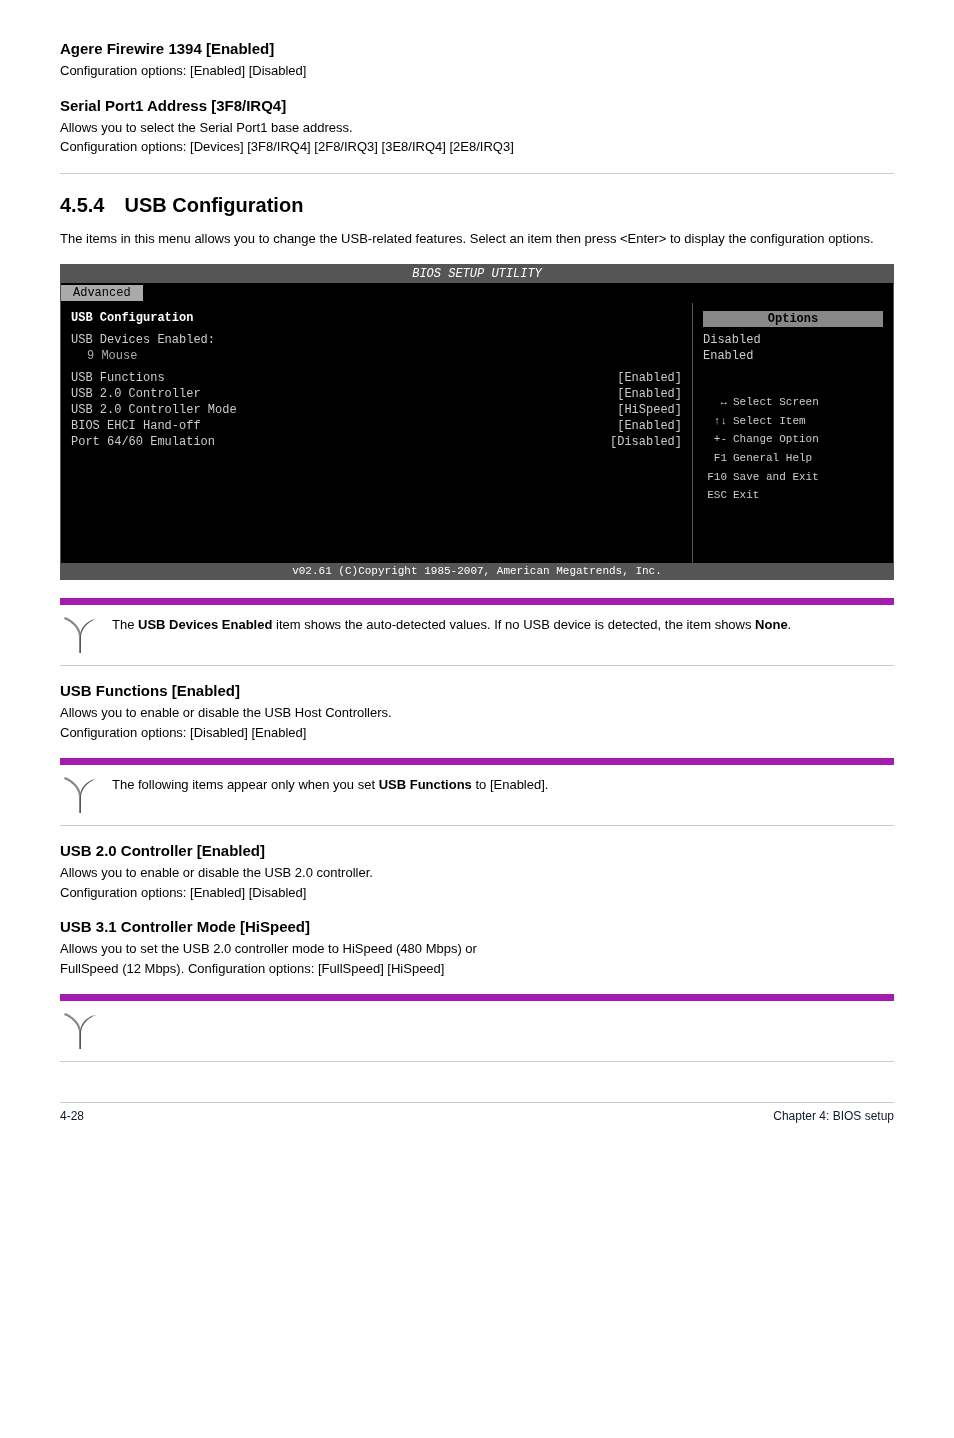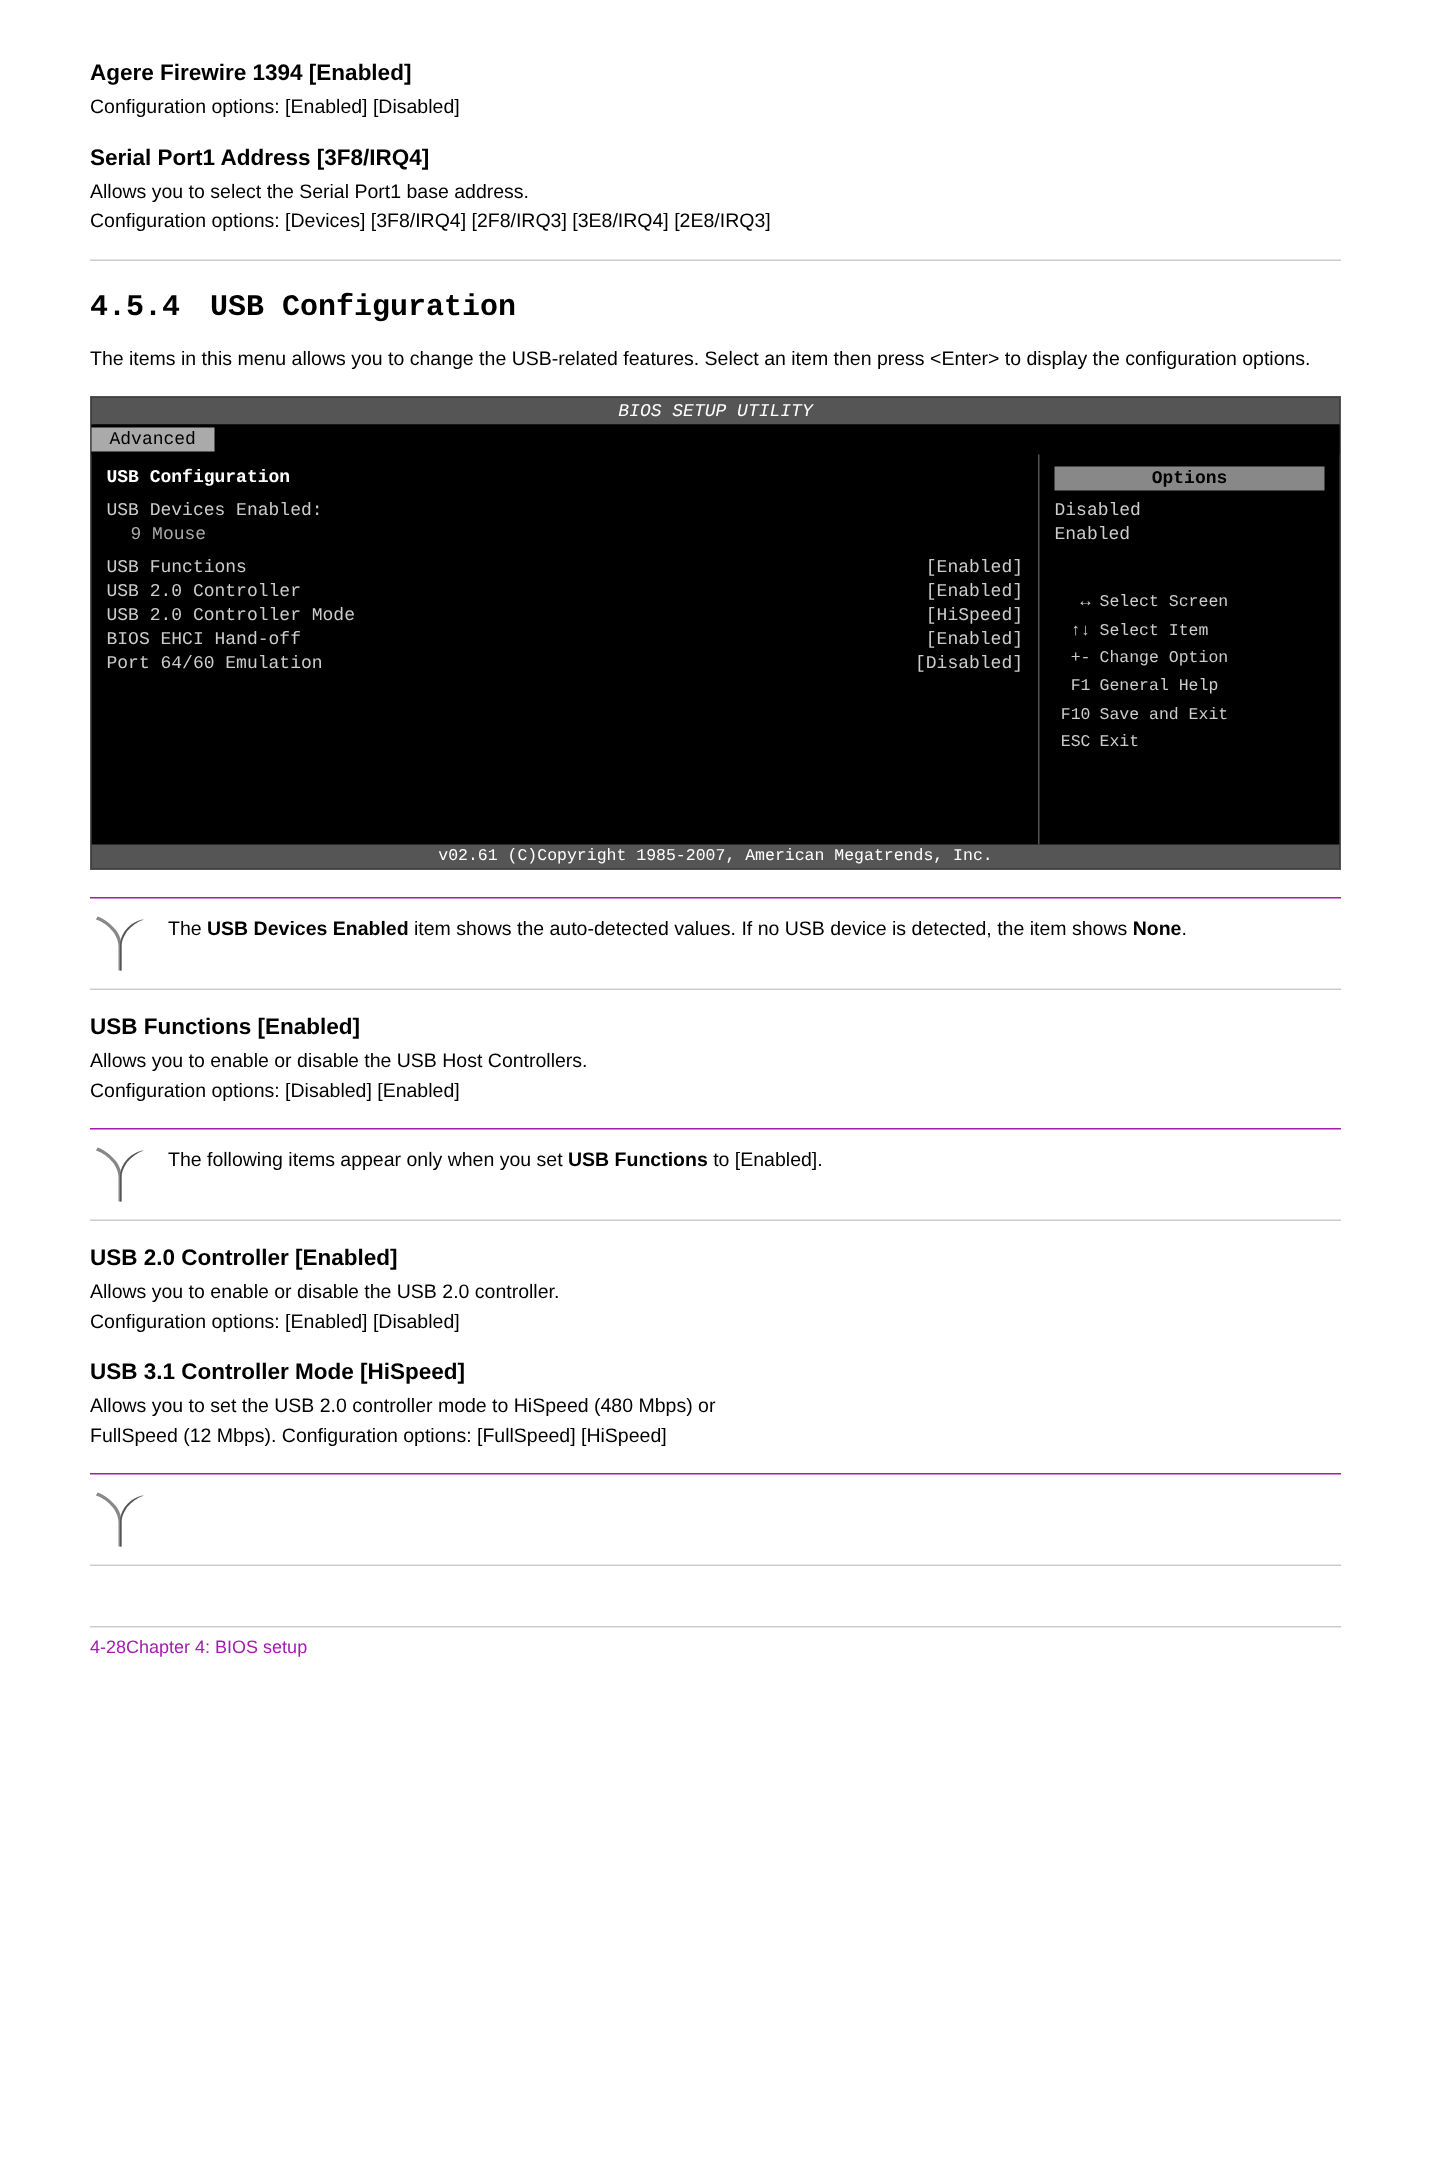--- a/index.html
+++ b/index.html
@@ -160,21 +160,21 @@
       text-align: center;
       padding: 2px 0;
       font-size: 11px;
       font-family: 'Courier New', Courier, monospace;
     }
 
     .note-box {
       display: flex;
       align-items: flex-start;
       gap: 12px;
-      border-top: 1px solid #a21caf;
+      border-top: 7px solid #a21caf;
       border-bottom: 1px solid #ccc;
       padding: 10px 0;
       margin: 10px 0 16px 0;
     }
 
     .note-icon {
       width: 40px;
       height: 40px;
       flex-shrink: 0;
     }
@@ -185,24 +185,24 @@
     }
 
     .divider {
       border: none;
       border-top: 1px solid #ccc;
       margin: 12px 0;
     }
 
     .page-footer {
       display: flex;
-      justify-content: flex-start;
+      justify-content: space-between;
       margin-top: 40px;
       font-size: 12px;
-      color: #a21caf;
+      color: #0f172a;
       border-top: 1px solid #ccc;
       padding-top: 6px;
     }
   </style>
 </head>
 <body>
 
 <div>
   <div class="section-heading">Agere Firewire 1394 [Enabled]</div>
   <div class="section-text">Configuration options: [Enabled] [Disabled]</div>
@@ -212,21 +212,21 @@
   <div class="section-heading">Serial Port1 Address [3F8/IRQ4]</div>
   <div class="section-text">
     <span>Allows you to select the Serial Port1 base address.</span><br>
     <span>Configuration options: [Devices] [3F8/IRQ4] [2F8/IRQ3] [3E8/IRQ4] [2E8/IRQ3]</span>
   </div>
 </div>
 
 <hr class="divider">
 
 <div>
-  <div class="major-section-heading" style="display: flex; gap: 20px; align-items: baseline; font-family: Liberation Mono, monospace;">
+  <div class="major-section-heading" style="display: flex; gap: 20px; align-items: baseline;">
     <span>4.5.4</span>
 
     <span>USB Configuration</span>
   </div>
   <div class="section-text">The items in this menu allows you to change the USB-related features. Select an item then press &lt;Enter&gt; to display the configuration options.</div>
 </div>
 
 <div class="bios-container">
   <div class="bios-title-bar">BIOS SETUP UTILITY</div>
   <div class="bios-tab-bar">

